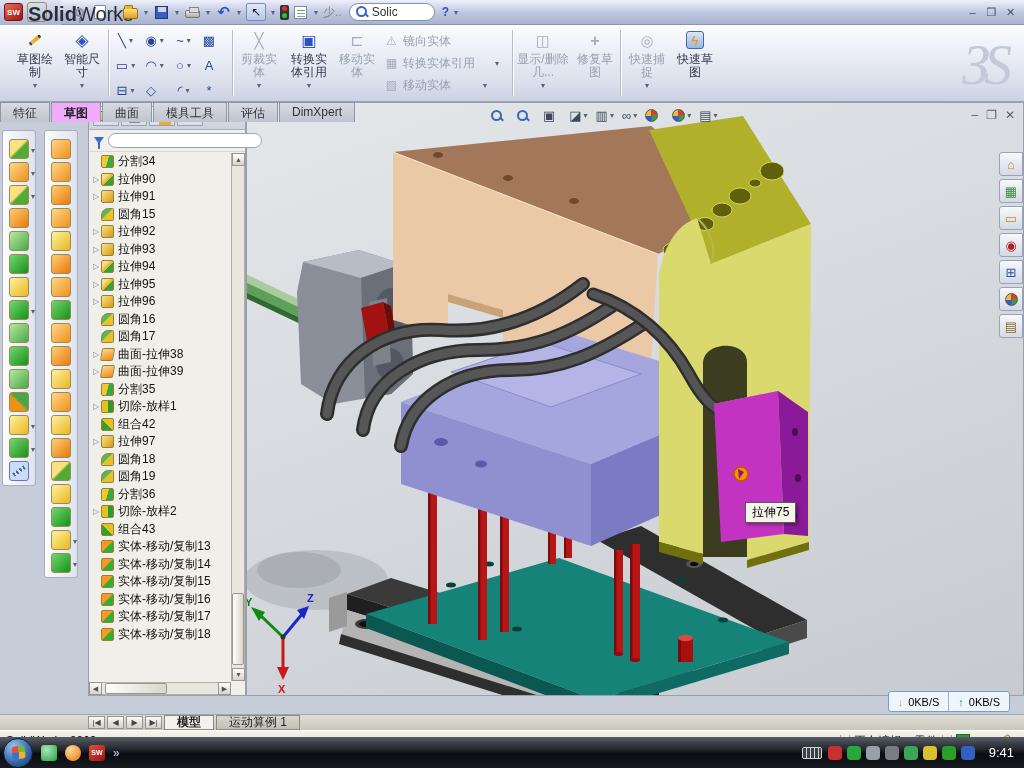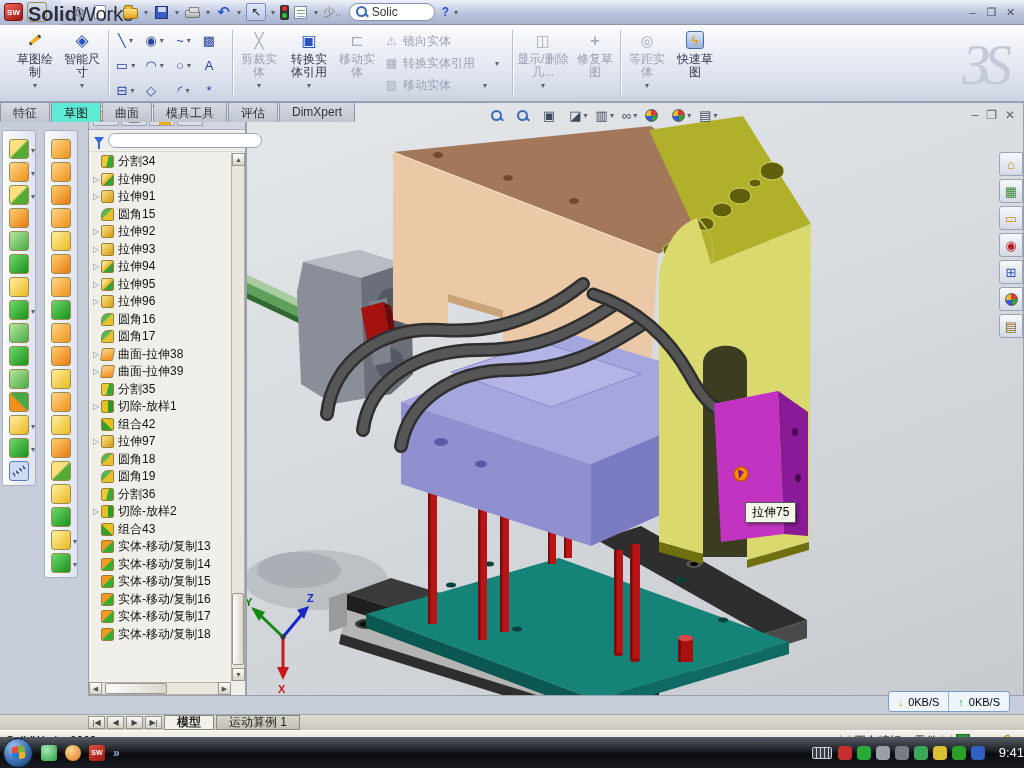--- a/index.html
+++ b/index.html
@@ -45,21 +45,21 @@
 .pencil{width:14px;height:4px;background:linear-gradient(90deg,#4a4a4a 15%,#f0c040 15%,#e8a020 85%,#3a3a3a 85%);transform:rotate(-40deg);border-radius:2px}
 .gridwrap{display:grid;grid-template-columns:repeat(4,29px);grid-auto-rows:25px}
 .gcell{display:flex;align-items:center;justify-content:center;color:#27449a;font-size:13px}
 .gcell .dd{margin-left:1px}
 .minirow{display:flex;align-items:center;gap:4px;height:22px;color:#9aa0b2}
 .minirow .mi{width:15px;text-align:center;font-size:12px;color:#a7acba}
 #dslogo{position:absolute;right:18px;top:8px;font-family:"Liberation Serif",serif;font-style:italic;font-size:56px;color:#c3c9d8;letter-spacing:-6px}
 
 #tabrow{position:absolute;left:0;top:102px;height:20px;display:flex;z-index:35}
 .rtab{padding:2px 12px;background:linear-gradient(#d6dae2,#bfc4cf);border:1px solid #8f96a6;border-bottom:none;color:#333;margin-right:1px;font-size:12px}
-.rtab.active{background:#5eead4;font-weight:normal;color:#222}
+.rtab.active{background:#f0abfc;font-weight:bold;color:#222}
 
 .vbar{position:absolute;width:34px;background:linear-gradient(90deg,#fdfdfe,#dfe3ee);border:1px solid #a8aec2;border-radius:3px;display:flex;flex-direction:column;align-items:center;padding:8px 0 4px;gap:3px;z-index:20}
 .lt{width:20px;height:20px;border-radius:3px;border:1px solid #9a8c52;position:relative}
 .lt .dd{position:absolute;right:-9px;top:6px}
 .lt-or{background:linear-gradient(135deg,#ffd78a,#f09018)}
 .lt-or2{background:linear-gradient(135deg,#ffcf70,#e87810)}
 .lt-gr{background:linear-gradient(135deg,#b8e8a0,#48a848)}
 .lt-yg{background:linear-gradient(135deg,#ffe080 45%,#55aa33 55%)}
 .lt-ye{background:linear-gradient(135deg,#fff0a0,#e8b820)}
 .lt-gn{background:linear-gradient(135deg,#70d870,#189018)}
@@ -124,21 +124,21 @@
 #netwidget .cell+.cell{border-left:1px solid #9ab4d4}
 
 #deskstrip{position:absolute;left:0;right:0;bottom:31px;height:7px;background:#6e7a8c}
 #taskbar{position:absolute;left:0;right:0;bottom:0;height:31px;background:linear-gradient(#565c66,#23262c 40%,#0a0c10 55%,#181b20);display:flex;align-items:center;z-index:50}
 #orb{width:30px;height:30px;border-radius:50%;margin-left:3px;background:radial-gradient(circle at 35% 28%,#9cc4f0,#3a6aaa 55%,#12375e);border:1px solid #0a2038;display:flex;align-items:center;justify-content:center}
 #orb .flag{width:13px;height:13px;border-radius:3px;background:conic-gradient(#78b832 0 25%,#f0b428 0 50%,#2878d8 0 75%,#e84c3c 0);transform:rotate(-6deg)}
 .ql{width:16px;height:16px;border-radius:3px;margin-left:8px}
 .taskbtn{display:flex;align-items:center;gap:5px;width:156px;height:25px;margin-left:6px;padding:0 6px;border:1px solid #7c828c;border-radius:3px;background:linear-gradient(#3c424c,#191d24 60%,#10141a);color:#eee;font-size:12px;white-space:nowrap;overflow:hidden}
 .taskbtn.active{background:linear-gradient(#5c646f,#2b313a 55%,#1a1f26);box-shadow:inset 0 0 5px rgba(255,255,255,.25)}
 .tico-sw{width:14px;height:14px;background:linear-gradient(145deg,#e05040,#9a1410);border-radius:2px;color:#fff;font-size:7px;font-weight:bold;display:flex;align-items:center;justify-content:center;flex:0 0 auto}
-#tray{margin-left:auto;display:flex;align-items:center;gap:6px;}
+#tray{margin-left:auto;display:flex;align-items:center;gap:6px;padding-right:10px}
 .kbd{width:20px;height:12px;border:1px solid #cfd4da;border-radius:2px;background:repeating-linear-gradient(90deg,#3a3f46 0 3px,#cfd4da 3px 4px)}
 .tri{width:14px;height:14px;border-radius:3px}
 #clock{color:#fff;font-size:13px;margin-left:8px}
 </style>
 </head>
 <body>
 
 <div id="app">
 
   <div id="titlebar">
@@ -306,21 +306,21 @@
       <span class="lbl" style="width:52px">显示/删除几...</span>
       <span class="dd">▾</span>
     </div>
     <div class="cmdbtn dis" style="left:572px;width:46px">
       <span class="bigico" style="color:#a7acba;font-size:16px;font-weight:bold">+</span>
       <span class="lbl">修复草图</span>
     </div>
     <div class="vsep" style="left:620px"></div>
     <div class="cmdbtn dis" style="left:624px;width:46px">
       <span class="bigico" style="color:#a7acba;font-size:15px">◎</span>
-      <span class="lbl">等距实体</span>
+      <span class="lbl">快速捕捉</span>
       <span class="dd">▾</span>
     </div>
     <div class="cmdbtn" style="left:672px;width:46px">
       <span class="bigico">
           <span style="width:18px;height:18px;background:linear-gradient(#dce6f8,#9ab4e0);border:1px solid #4868a8;border-radius:3px;color:#e8a000;font-weight:bold;font-size:13px;display:flex;align-items:center;justify-content:center">ϟ</span>
         </span>
       <span class="lbl">快速草图</span>
     </div>
     <div id="dslogo">ЗS</div>
   </div>

